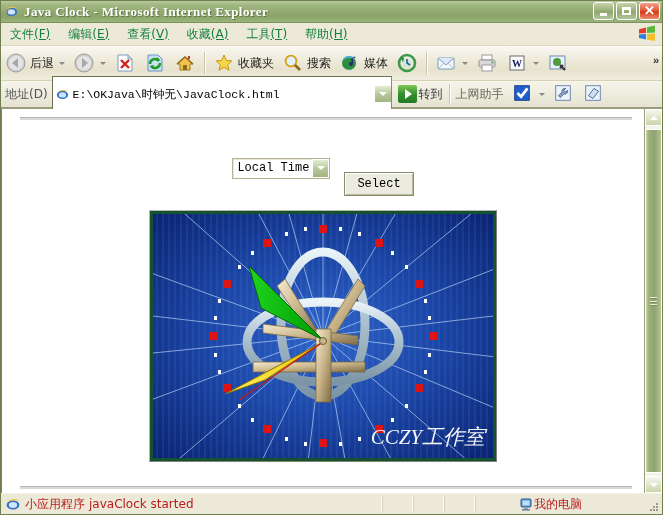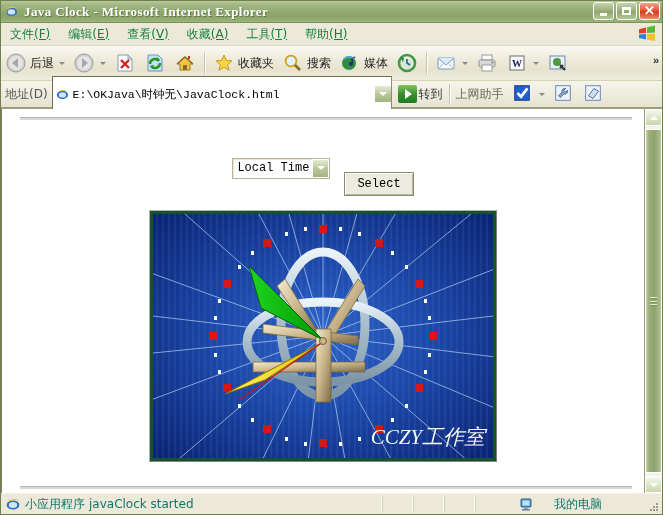--- a/index.html
+++ b/index.html
@@ -228,23 +228,23 @@
     display:flex;align-items:center;
     border-top:1px solid #f5f3e6;
     position:relative;
   }
   .st-pane{
     height:18px;display:flex;align-items:center;
     border-left:1px solid #d3d0bb;box-shadow:-1px 0 0 #fdfcf5;
     padding:0 4px;
   }
   .st-main{flex:1 1 auto;border-left:none;box-shadow:none;gap:4px;}
-  .st-text{font-size:12px;color:#0f766e;font-family:"DejaVu Sans",sans-serif;white-space:nowrap;}
+  .st-text{font-size:12px;color:#b91c1c;font-family:"DejaVu Sans",sans-serif;white-space:nowrap;}
   .st-small{width:22px;}
-  .st-zone{width:140px;gap:20px;padding-left:42px;}
+  .st-zone{width:140px;gap:0;padding-left:42px;}
   .grip-corner{
     position:absolute;right:2px;bottom:1px;width:12px;height:12px;
   }
 </style>
 </head>
 <body>
 
 <div class="window">
 
   <div class="titlebar">

